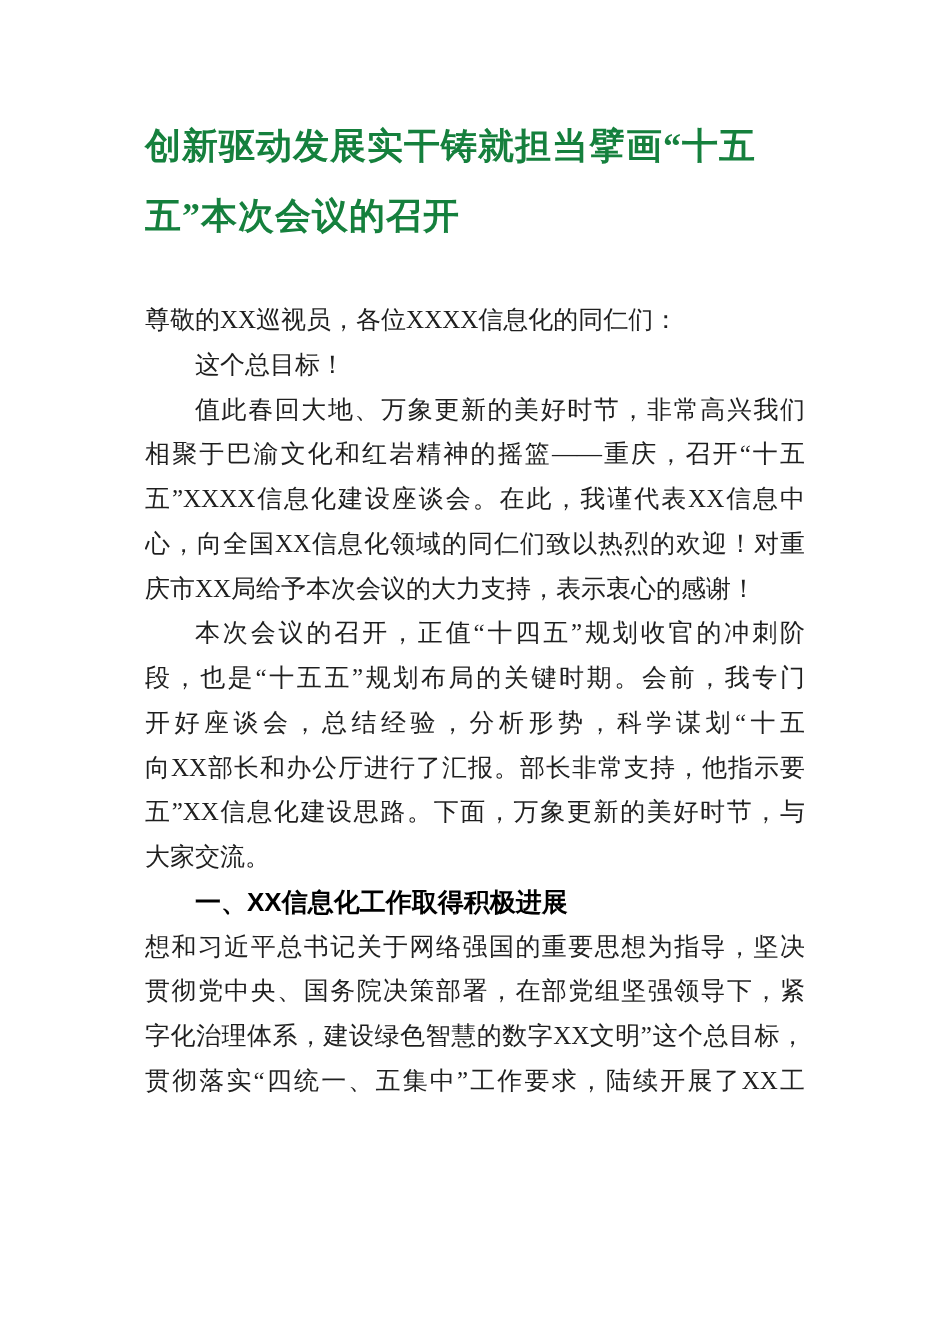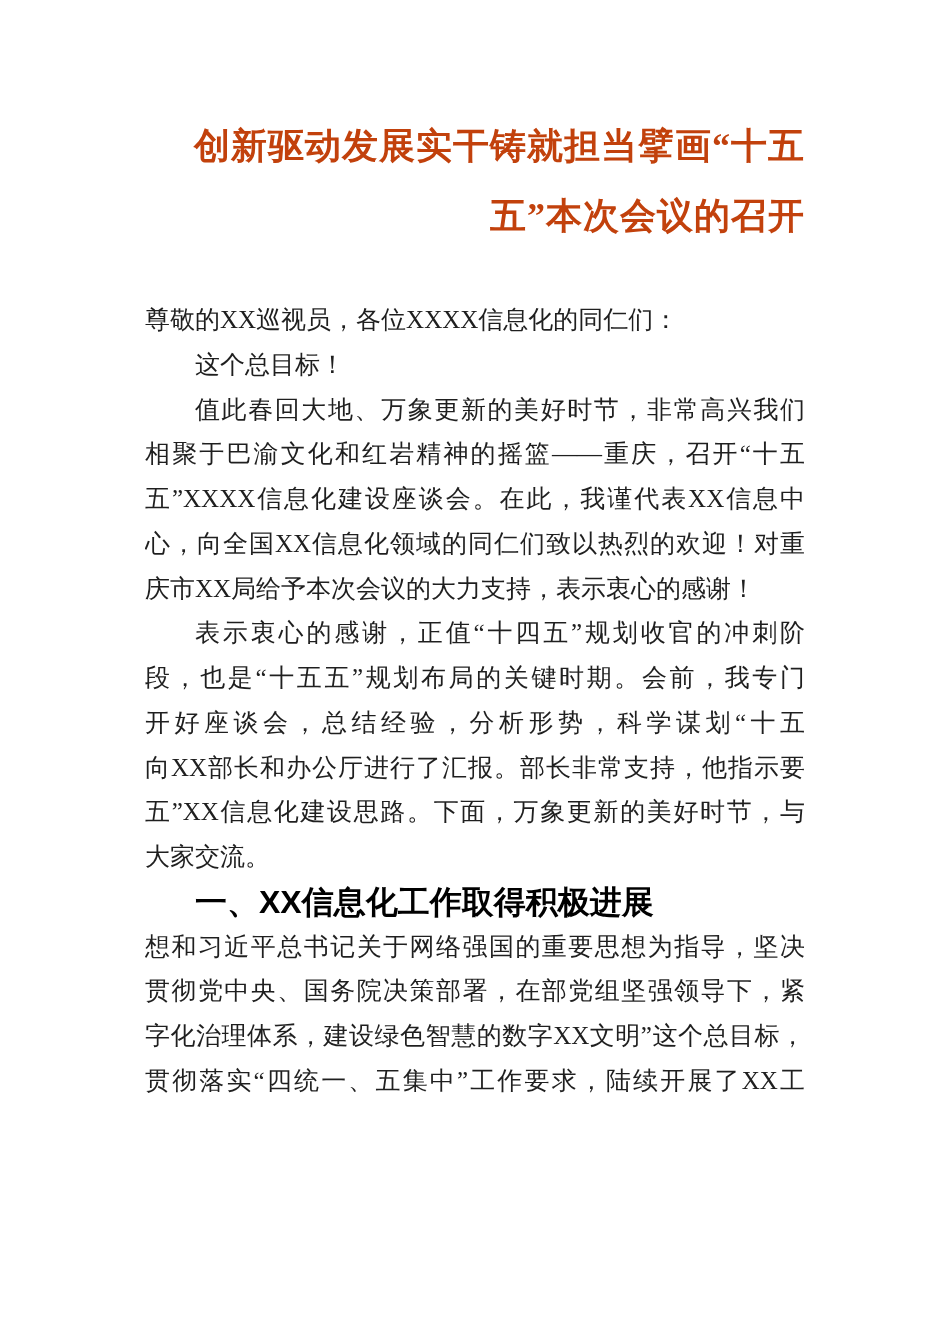--- a/index.html
+++ b/index.html
@@ -11,26 +11,26 @@
     position: relative;
     width: 950px;
     height: 1344px;
     background: #ffffff;
     box-sizing: border-box;
     padding: 111px 145px 0 145px;
     overflow: hidden;
   }
   .doc-title {
     width: 660px;
-    text-align: right;
+    text-align: left;
     font-family: "Liberation Serif", "DejaVu Serif", serif;
     font-weight: bold;
     font-size: 36px;
     line-height: 70px;
-    color: #c2410c;
+    color: #15803d;
     letter-spacing: 1px;
   }
   .doc-body {
     margin-top: 47px;
     width: 660px;
   }
   .bline {
     box-sizing: border-box;
     width: 660px;
     height: 44.75px;
@@ -45,41 +45,41 @@
   .bline.no-just {
     text-align: left;
     text-align-last: left;
   }
   .bline.indent {
     padding-left: 50px;
   }
   .bline.heading {
     font-family: "Liberation Sans", "DejaVu Sans", sans-serif;
     font-weight: bold;
-    font-size: 32px;
+    font-size: 26px;
     color: #000000;
   }
 </style>
 </head>
 <body>
 
 <div class="page">
   <div class="doc-title">
     <div>创新驱动发展实干铸就担当擘画“十五</div>
     <div>五”本次会议的召开</div>
   </div>
   <div class="doc-body">
       <div class="bline no-just">尊敬的XX巡视员，各位XXXX信息化的同仁们：</div>
       <div class="bline no-just indent">这个总目标！</div>
       <div class="bline indent">值此春回大地、万象更新的美好时节，非常高兴我们</div>
       <div class="bline">相聚于巴渝文化和红岩精神的摇篮——重庆，召开“十五</div>
       <div class="bline">五”XXXX信息化建设座谈会。在此，我谨代表XX信息中</div>
       <div class="bline">心，向全国XX信息化领域的同仁们致以热烈的欢迎！对重</div>
       <div class="bline no-just">庆市XX局给予本次会议的大力支持，表示衷心的感谢！</div>
-      <div class="bline indent">表示衷心的感谢，正值“十四五”规划收官的冲刺阶</div>
+      <div class="bline indent">本次会议的召开，正值“十四五”规划收官的冲刺阶</div>
       <div class="bline">段，也是“十五五”规划布局的关键时期。会前，我专门</div>
       <div class="bline">开好座谈会，总结经验，分析形势，科学谋划“十五</div>
       <div class="bline">向XX部长和办公厅进行了汇报。部长非常支持，他指示要</div>
       <div class="bline">五”XX信息化建设思路。下面，万象更新的美好时节，与</div>
       <div class="bline no-just">大家交流。</div>
       <div class="bline no-just indent heading">一、XX信息化工作取得积极进展</div>
       <div class="bline">想和习近平总书记关于网络强国的重要思想为指导，坚决</div>
       <div class="bline">贯彻党中央、国务院决策部署，在部党组坚强领导下，紧</div>
       <div class="bline">字化治理体系，建设绿色智慧的数字XX文明”这个总目标，</div>
       <div class="bline">贯彻落实“四统一、五集中”工作要求，陆续开展了XX工</div>

